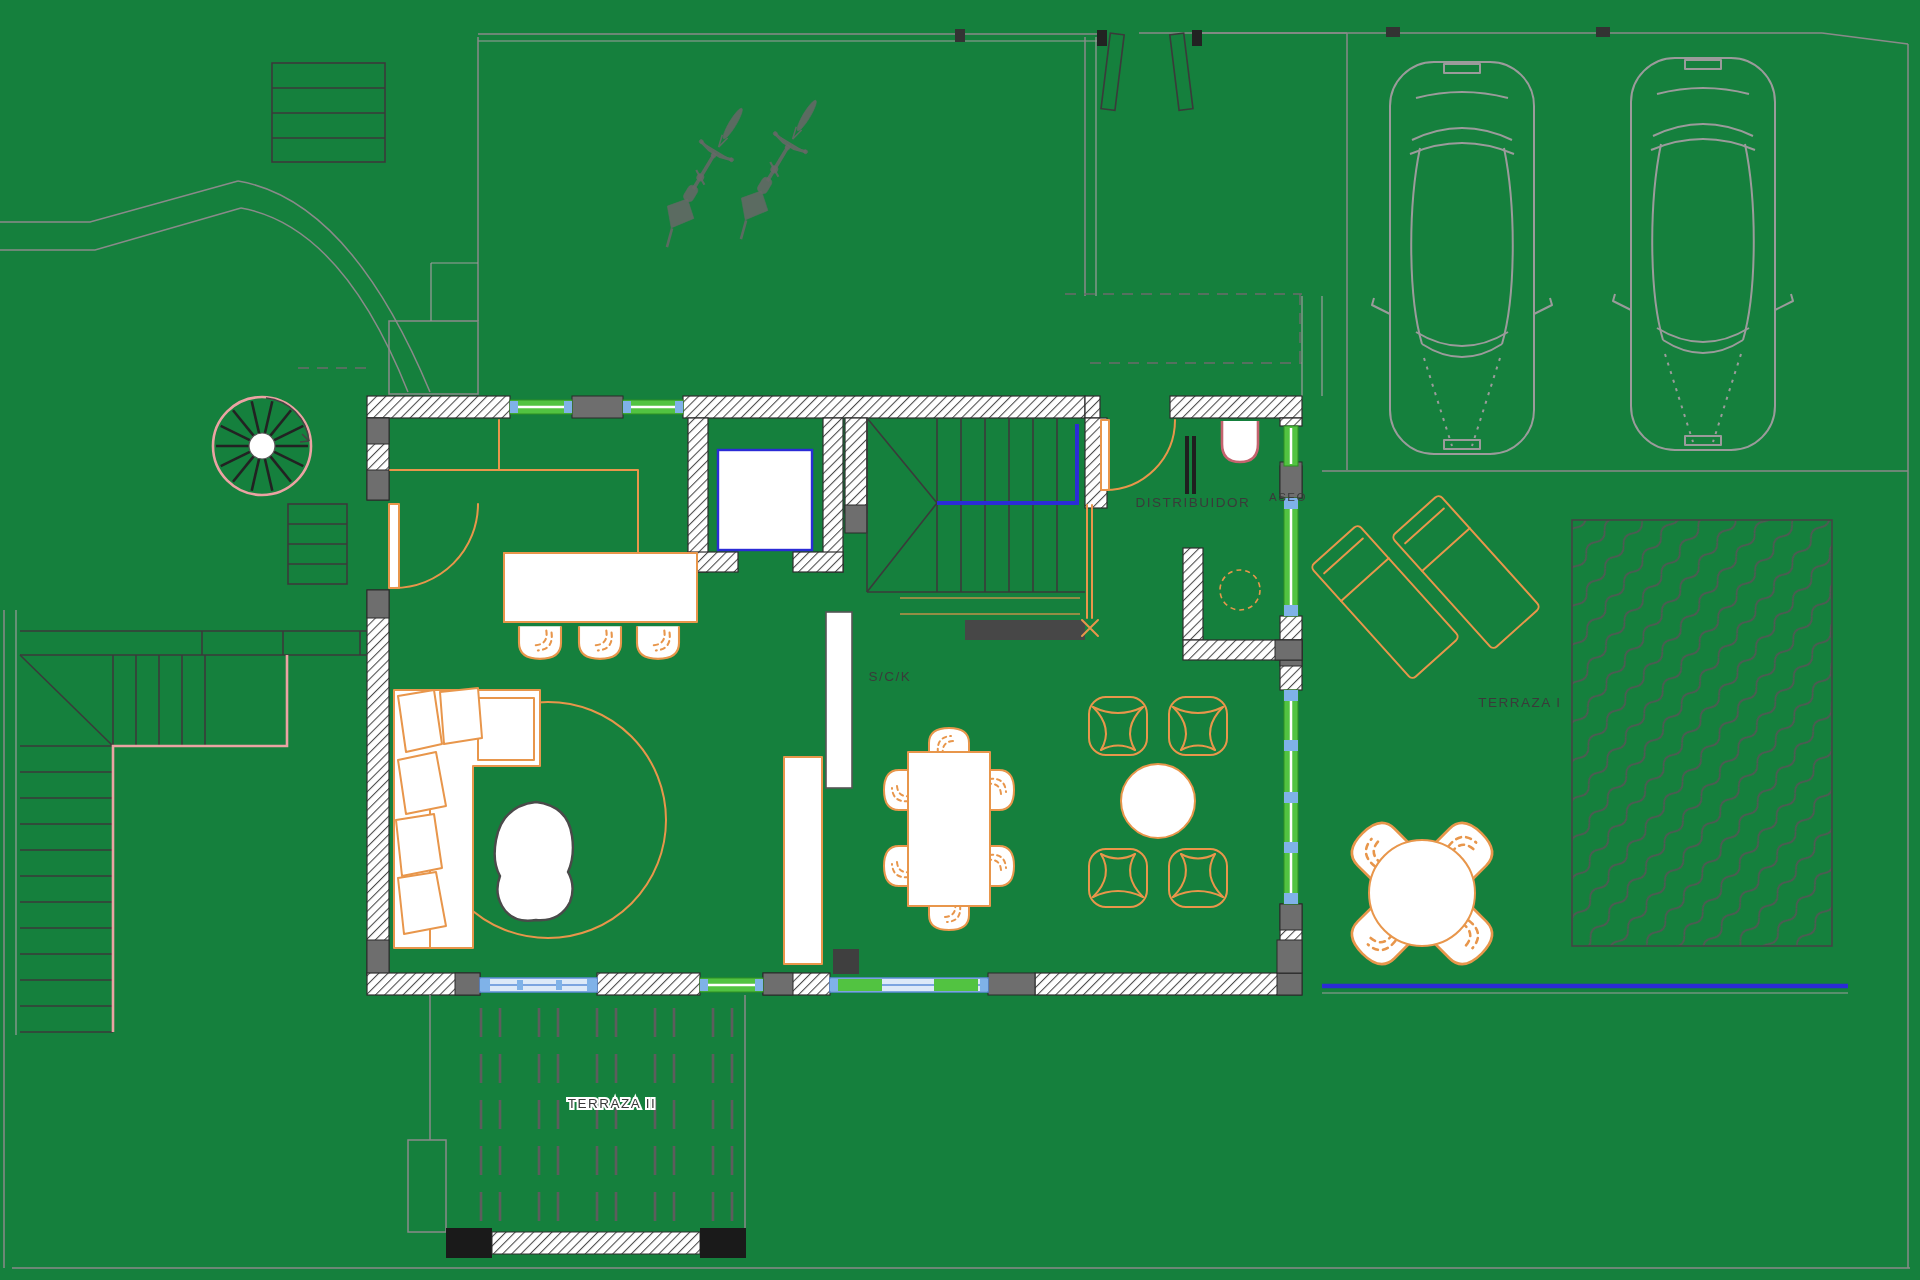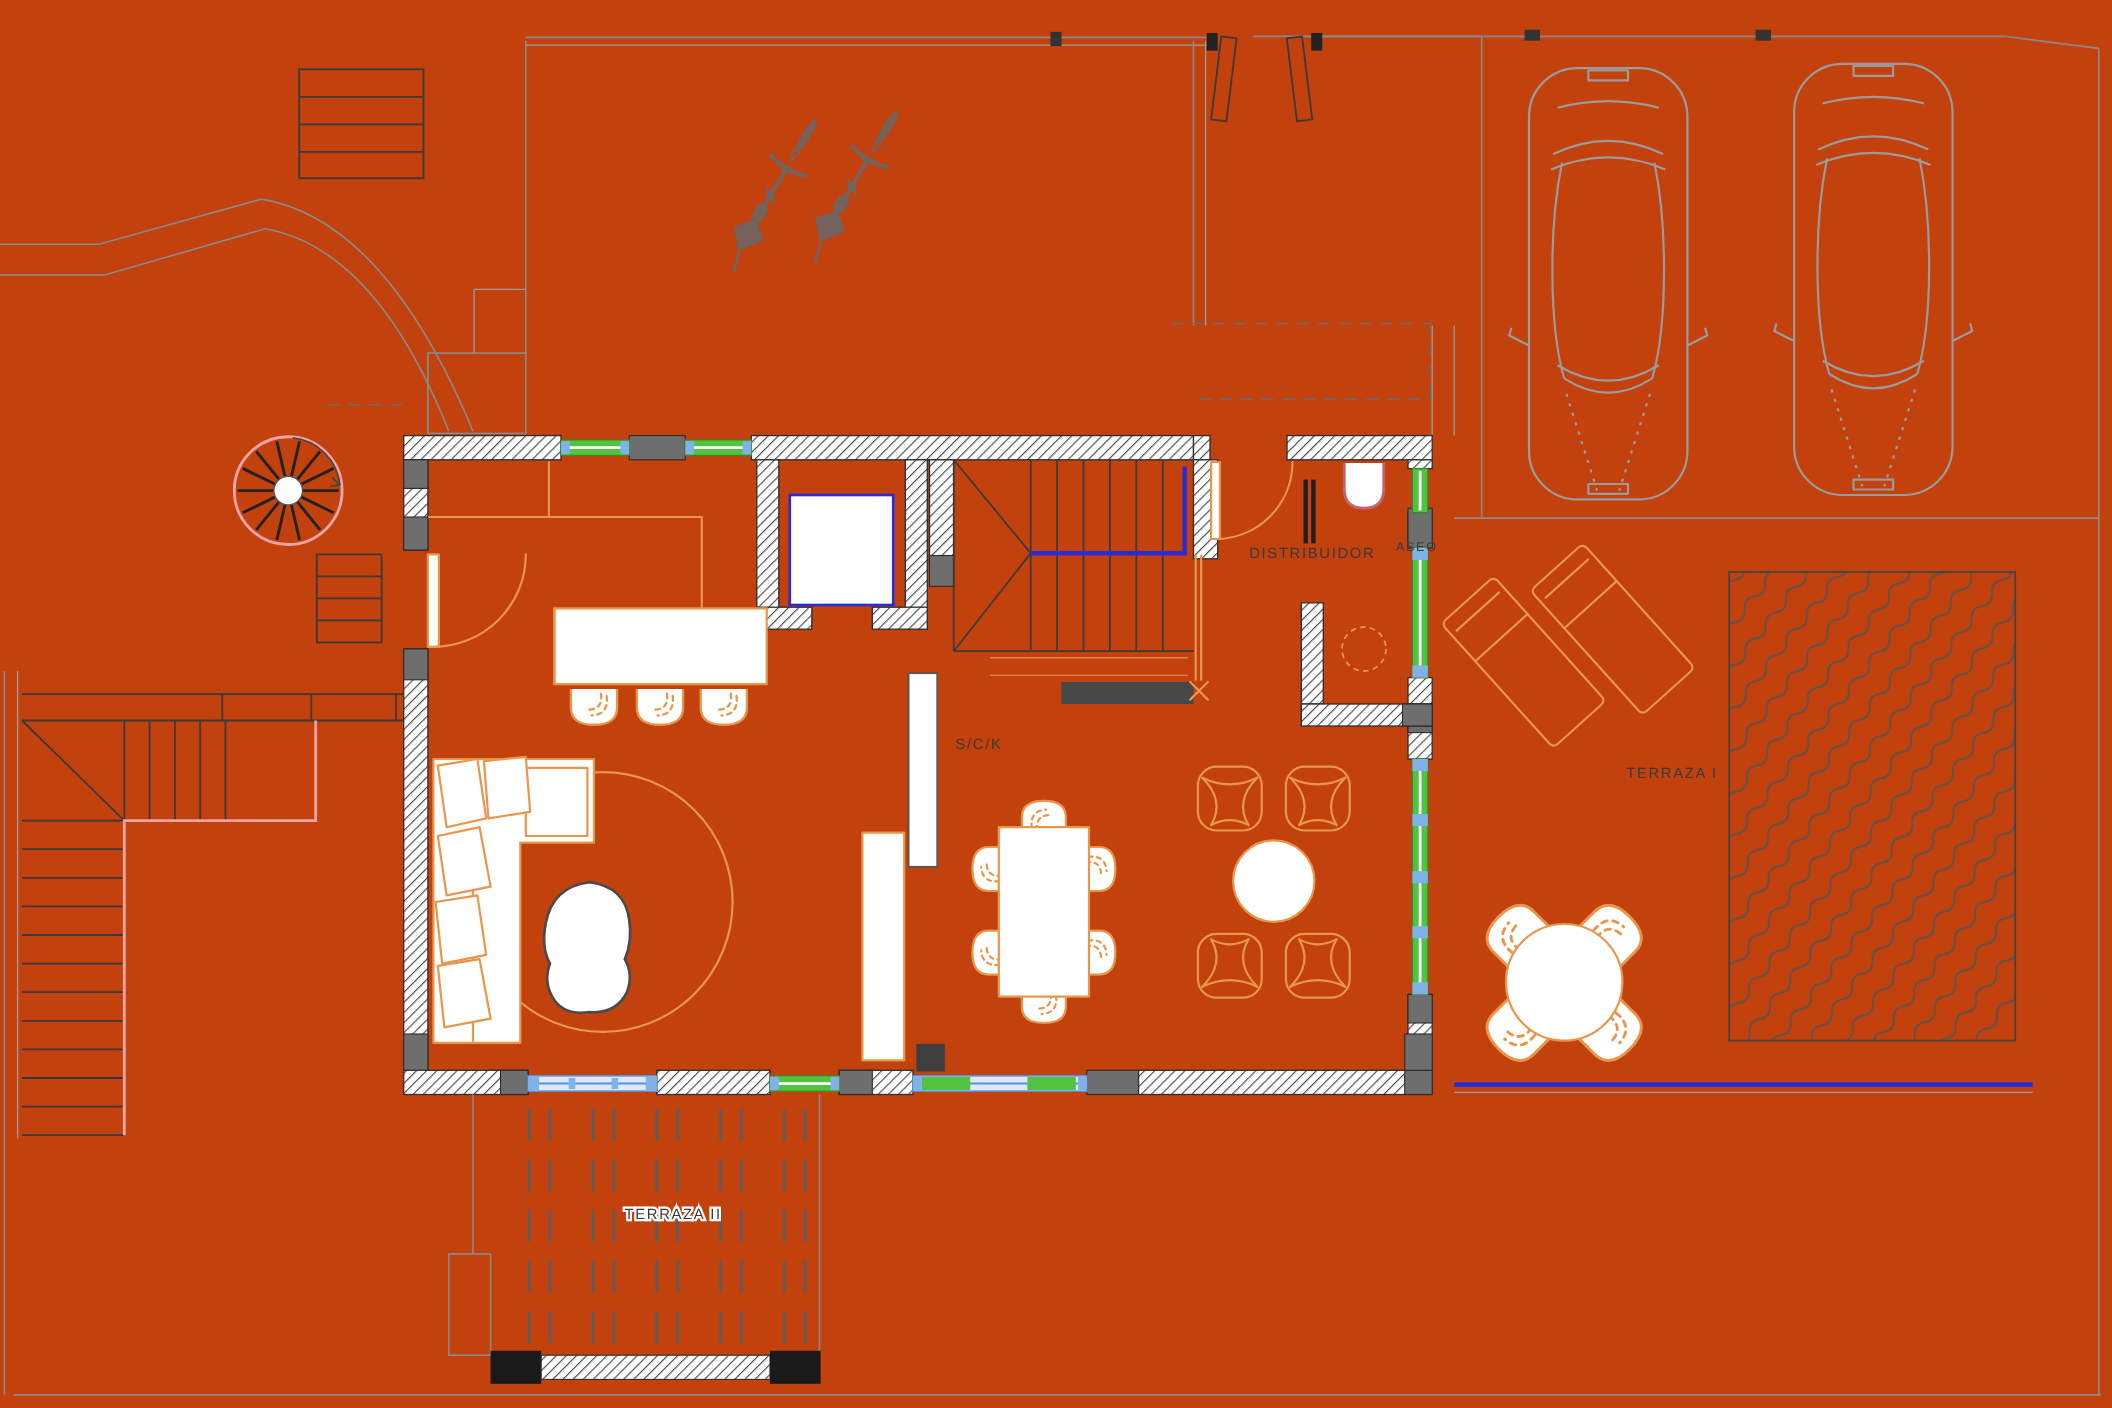--- a/index.html
+++ b/index.html
@@ -2,21 +2,21 @@
 <html style="--furniture-orange: #e8964b; --stair-pink: #eba3a3; --sink-red: #c4636e; --accent-blue: #2b2bd6; --glass-blue: #7fb2e8; --glass-blue-light: #dce9f8; --window-green: #52c341; --wall-hatch: #4a4a4a; --pillar-gray: #6e6e6e; --car-gray: #9b9b9b; --bike-gray: #686868; --line-gray: #8a8a8a; --dark-line: #3a3a3a;"><head>
 <meta charset="utf-8">
 <style>
   :root{
     --furniture-orange:#e8964b; --stair-pink:#eba3a3; --sink-red:#c4636e;
     --accent-blue:#2b2bd6; --glass-blue:#7fb2e8; --glass-blue-light:#dce9f8;
     --window-green:#52c341; --wall-hatch:#4a4a4a; --pillar-gray:#6e6e6e;
     --car-gray:#9b9b9b; --bike-gray:#686868; --line-gray:#8a8a8a; --dark-line:#3a3a3a;
   }
   html,body{margin:0;padding:0;background:#fff;}
-  .canvas{position:relative;width:1920px;height:1280px;background:#c2410c;overflow:hidden;}
+  .canvas{position:relative;width:1920px;height:1280px;background:#15803d;overflow:hidden;}
   svg{position:absolute;left:0;top:0;}
   .thin{stroke:var(--line-gray,#8a8a8a);stroke-width:1.5;fill:none;}
   .thin2{stroke:#9d9d9d;stroke-width:1.2;fill:none;}
   .blk{stroke:var(--dark-line,#3a3a3a);stroke-width:1.6;fill:none;}
   .o{stroke:var(--furniture-orange,#e8964b);stroke-width:2;fill:none;stroke-linejoin:round;stroke-linecap:round;}
   .of{fill:#fff;stroke:var(--furniture-orange,#e8964b);stroke-width:2;stroke-linejoin:round;}
   .olight{stroke:var(--furniture-orange,#e8964b);stroke-width:1.3;fill:none;opacity:.8;}
   .od{stroke:var(--furniture-orange,#e8964b);stroke-width:1.6;fill:none;stroke-dasharray:5 4;}
   .wall{fill:url(#hatch);stroke:#2e2e2e;stroke-width:1.2;}
   .pillar{fill:var(--pillar-gray,#6e6e6e);stroke:#2b2b2b;stroke-width:1;}

